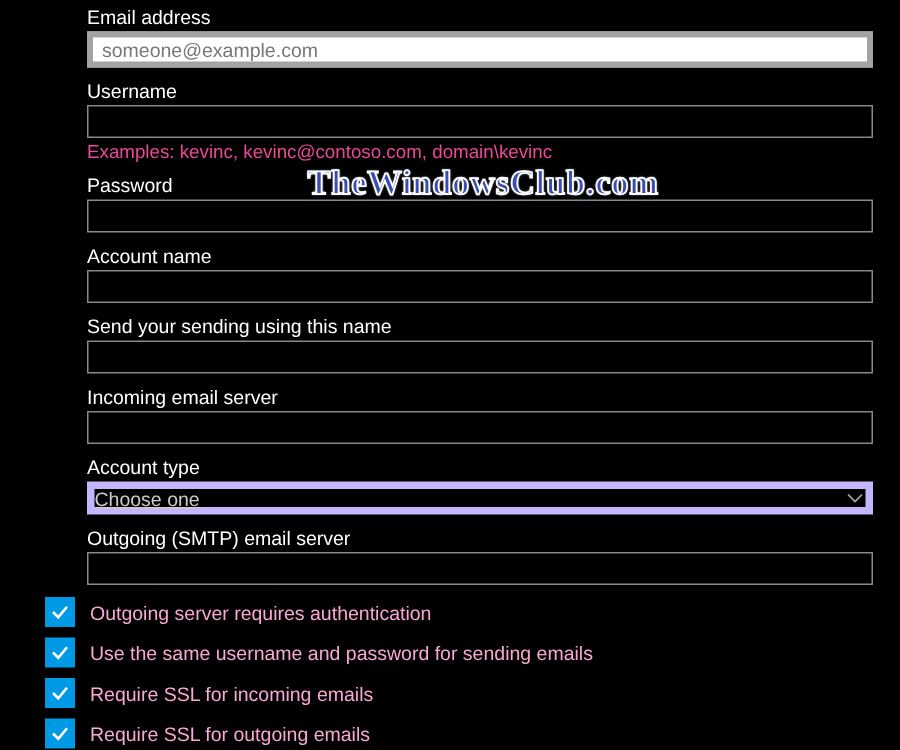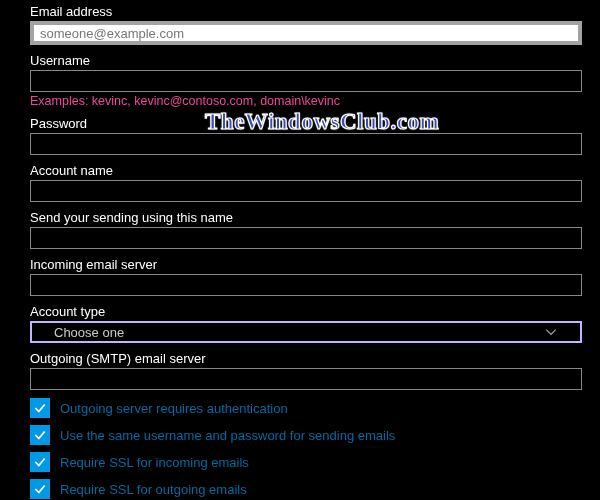--- a/index.html
+++ b/index.html
@@ -6,21 +6,21 @@
   body {
     background: #000;
     font-family: "Segoe UI", Arial, sans-serif;
     color: #fff;
     width: 600px;
     height: 500px;
     overflow: hidden;
     padding: 4px 18px 4px 30px;
     font-size: 13px;
   }
-  .field-group { margin-bottom: 8px; }
+  .field-group { margin-bottom: 8px; margin-left: 28px; }
   .label { color: #fff; font-size: 13px; margin-bottom: 2px; display: block; }
   .text-input {
     width: 100%;
     height: 24px;
     background: #fff;
     border: 1px solid #888;
     padding: 2px 6px;
     font-size: 13px;
     color: #333;
   }
@@ -36,46 +36,47 @@
     border: 1px solid #888;
     padding: 1px 6px;
     color: #fff;
     font-size: 13px;
   }
   .hint { color: #ec4899; font-size: 12.5px; margin-top: 2px; }
   .select-wrap {
     width: 100%;
     height: 22px;
     background: #000;
-    border: 2px solid #c4b5fd;
+    border: 5px solid #c4b5fd;
     display: flex;
     align-items: center;
     justify-content: space-between;
-    padding: 0 22px;
+    padding: 0 0;
     color: #ccc;
     font-size: 13px;
+    text-decoration: underline;
   }
   .chev { width: 14px; height: 14px; }
   .checkbox-row {
     display: flex;
     align-items: center;
     gap: 10px;
     margin: 7px 0;
   }
   .checkbox {
     width: 20px;
     height: 20px;
     background: #0099e5;
     display: flex;
     align-items: center;
     justify-content: center;
     flex-shrink: 0;
   }
   .check-svg { width: 14px; height: 14px; }
-  .cb-label { color: #0369a1; font-size: 13px; }
+  .cb-label { color: #f9a8d4; font-size: 13px; }
   .watermark {
     position: absolute;
     top: 109px;
     left: 205px;
     font-family: Georgia, "Times New Roman", serif;
     font-weight: bold;
     font-size: 23px;
     color: #3a4db5;
     -webkit-text-stroke: 1.2px #fff;
     text-shadow: 0 0 2px #fff;

